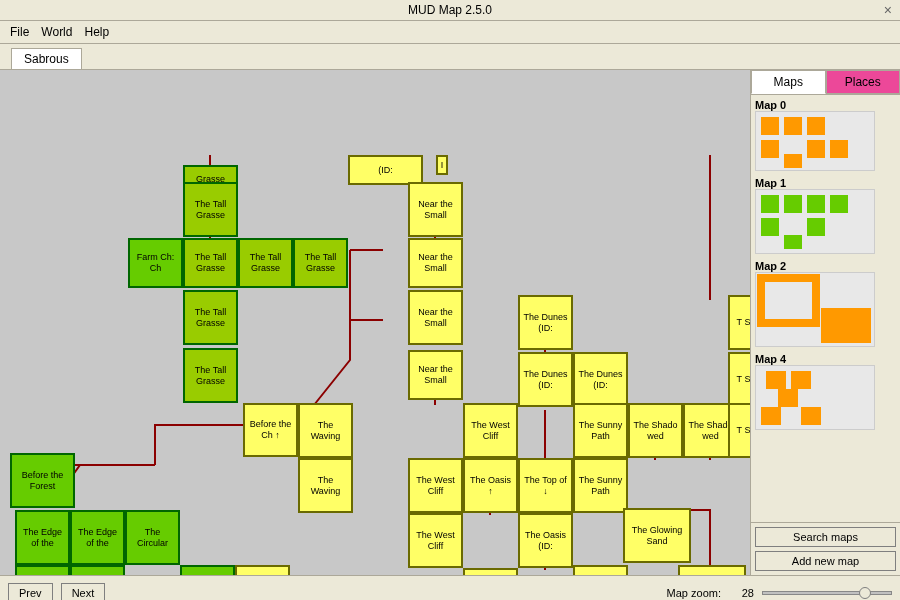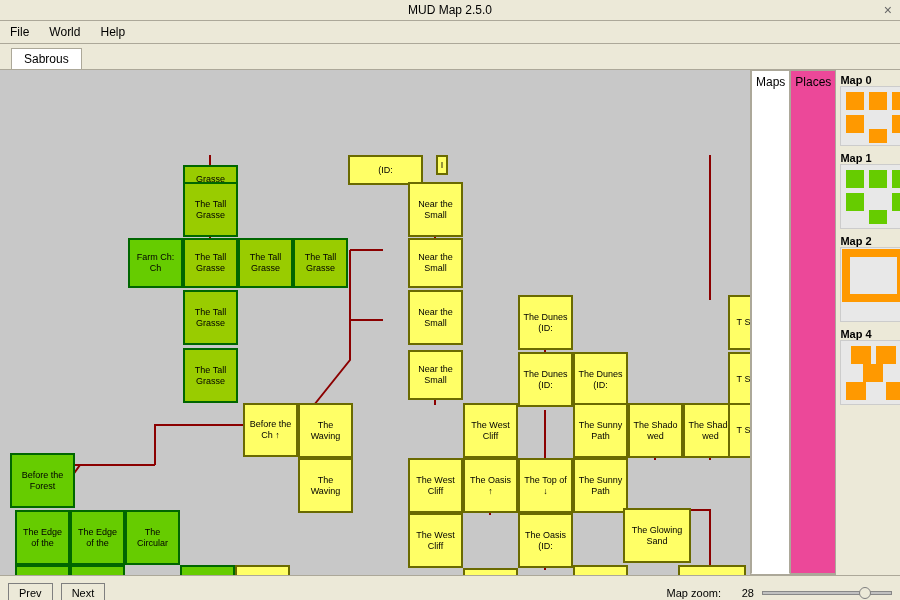--- a/index.html
+++ b/index.html
@@ -22,21 +22,21 @@
       font-size: 14px;
       color: #666;
     }
     
     
     .menu-bar {
       background: #ece9d8;
       border-bottom: 1px solid #aca899;
       padding: 2px 4px;
       display: flex;
-      gap: 8px;
+      gap: 0;
     }
     .menu-item {
       padding: 2px 6px;
       cursor: pointer;
       font-size: 12px;
     }
     
     
     .tab-bar {
       background: #ece9d8;
@@ -94,21 +94,21 @@
       height: 100%;
       pointer-events: none;
     }
     
     
     .right-panel {
       width: 150px;
       background: #ece9d8;
       border-left: 1px solid #aca899;
       display: flex;
-      flex-direction: row;
+      flex-direction: column;
     }
     
     .panel-tabs {
       display: flex;
       border-bottom: 1px solid #aca899;
     }
     .panel-tab {
       flex: 1;
       text-align: center;
       padding: 4px;
@@ -338,20 +338,24 @@
         <svg width="120" height="65" style="background:#e8e8e8;border:1px solid #ccc;display:block;">
           <rect x="10" y="5" width="20" height="18" fill="#ff9900"></rect>
           <rect x="35" y="5" width="20" height="18" fill="#ff9900"></rect>
           <rect x="22" y="23" width="20" height="18" fill="#ff9900"></rect>
           <rect x="5" y="41" width="20" height="18" fill="#ff9900"></rect>
           <rect x="45" y="41" width="20" height="18" fill="#ff9900"></rect>
         </svg>
       </div>
     </div>
 
+    <div class="panel-buttons">
+      <button class="panel-btn">Search maps</button>
+      <button class="panel-btn">Add new map</button>
+    </div>
   </div>
 </div>
 
 <div class="bottom-bar">
   <button class="nav-btn">Prev</button>
   <button class="nav-btn">Next</button>
   <span class="zoom-label">Map zoom:</span>
   <span class="zoom-value">28</span>
   <div class="zoom-slider">
     <div class="zoom-thumb"></div>

